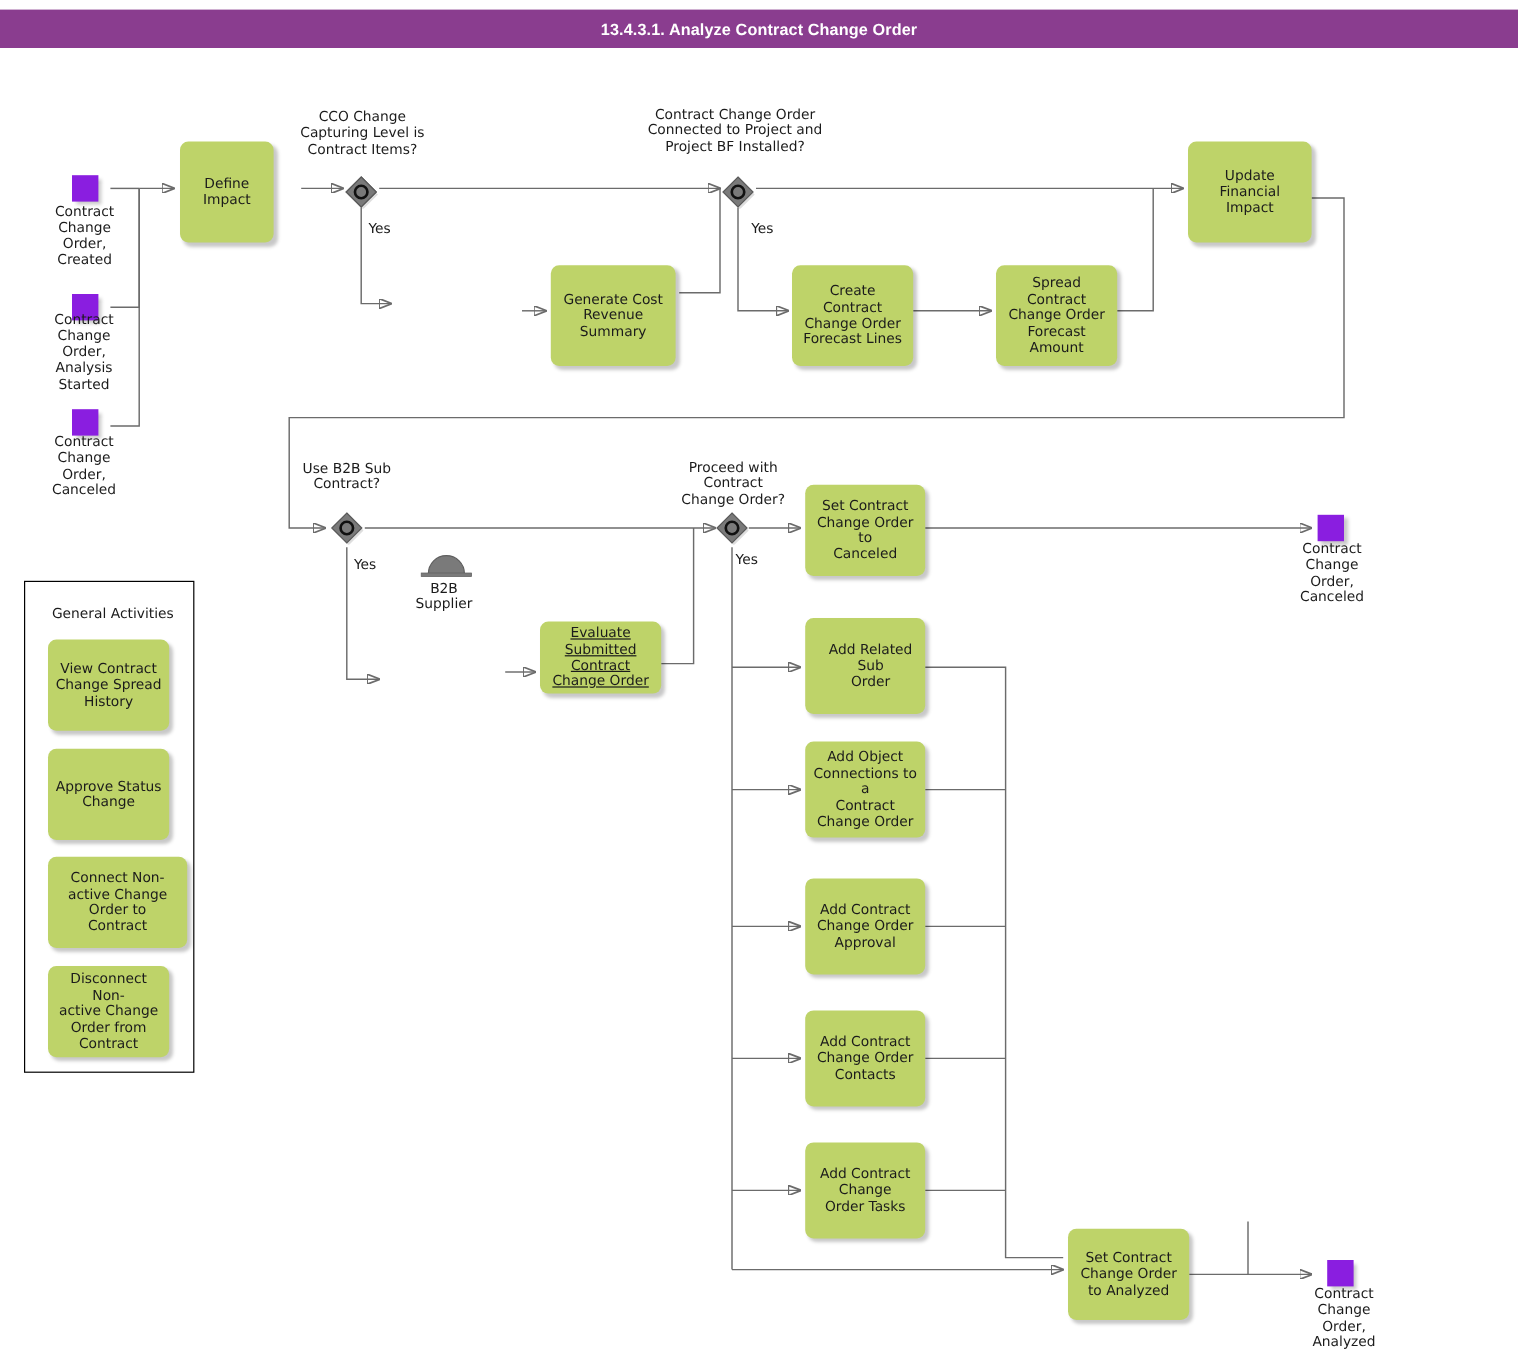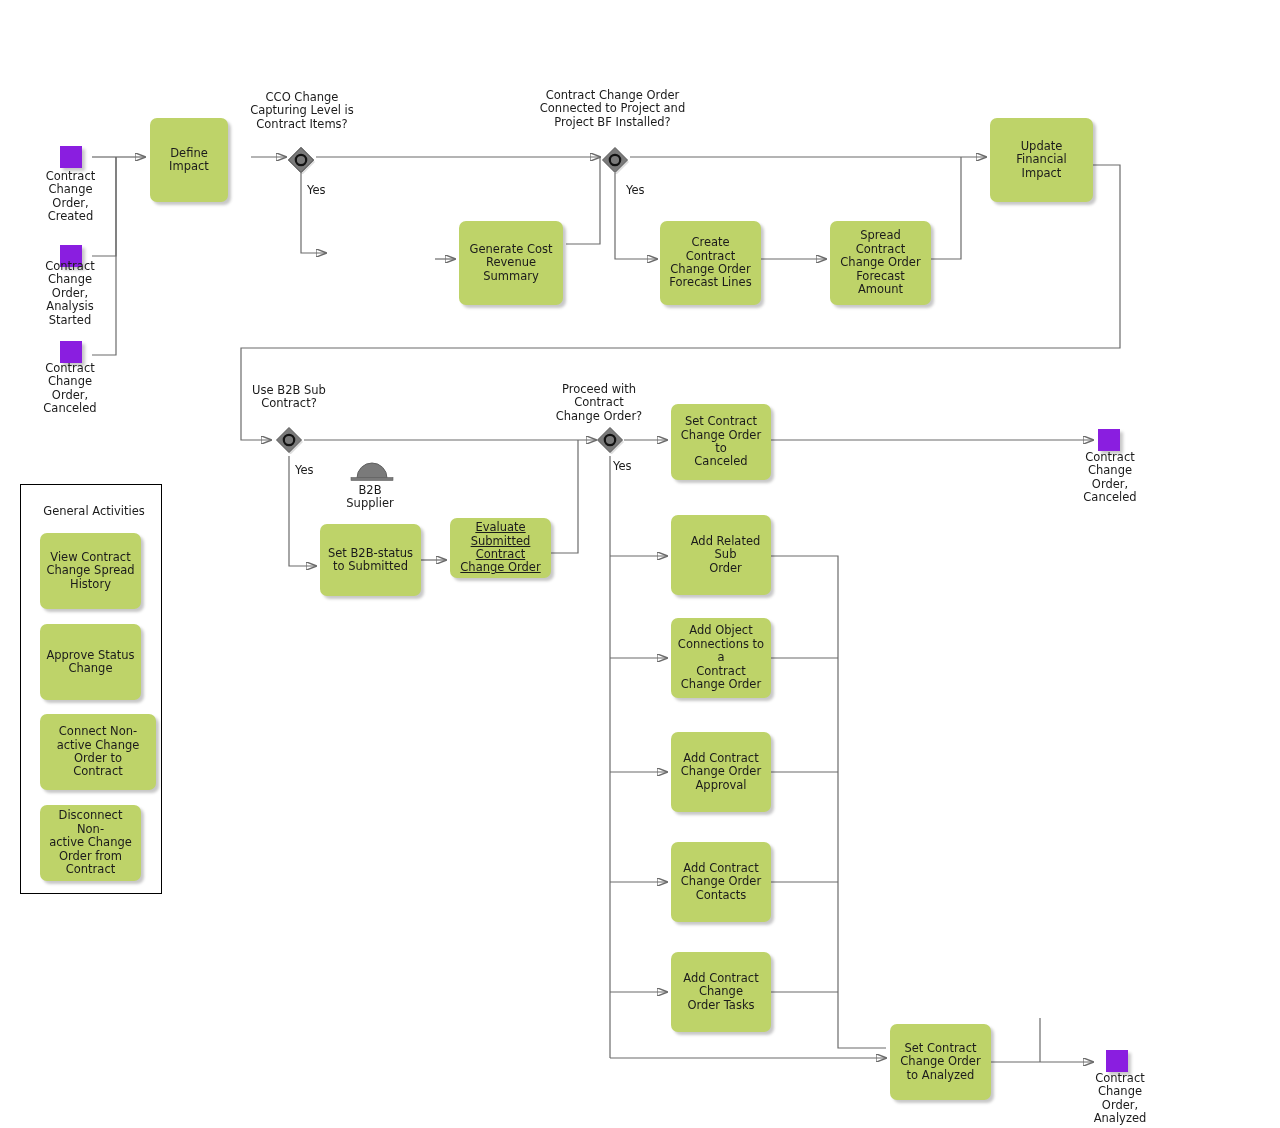--- a/index.html
+++ b/index.html
@@ -45,20 +45,23 @@
 
   
   .legend{position:absolute;border:1.4px solid #000;background:#fff;}
   .legend-title{position:absolute;text-align:center;font-size:11.5px;color:#1b1b1b;}
 </style>
 </head>
 <body>
 
 <div id="canvas">
 
+  <div class="titlebar">
+    <div class="t">13.4.3.1. Analyze Contract Change Order</div>
+  </div>
 
   <svg class="links">
     <defs>
       <marker id="ah" markerWidth="9" markerHeight="7" refX="8.4" refY="3.5" orient="auto">
         <path d="M0,0 L9,3.5 L0,7 z" fill="#6b6b6b" stroke="none"></path>
       </marker>
     </defs>
 
     <path d="M92,157 L116,157 L116,157"></path>
     <path d="M92,256 L116,256 L116,157"></path>
@@ -187,21 +190,21 @@
 Contract?</div>
   <div class="yes" style="left:295px;top:463px;">Yes</div>
 
   <div class="gw" style="left:596px;top:426px;">
     <svg width="28" height="28" viewBox="0 0 28 28">
       <polygon points="15.5,3.5 28,16 15.5,28.5 3,16" fill="#000" opacity="0.13"></polygon>
       <polygon points="14,1.5 26.5,14 14,26.5 1.5,14" fill="#7a7a7a" stroke="#5a5a5a" stroke-width="1"></polygon>
       <circle cx="14" cy="14" r="5.2" fill="none" stroke="#111" stroke-width="2.2"></circle>
     </svg>
   </div>
-  <div class="gwlabel" style="left:540px;top:383px;width:118px;white-space:pre-line;">Proceed with
+  <div class="gwlabel" style="left:552px;top:383px;width:118px;white-space:pre-line;">Proceed with
 Contract
 Change Order?</div>
   <div class="yes" style="left:613px;top:459px;">Yes</div>
 
   <div class="pool" style="left:349px;top:458px;">
     <svg width="46" height="26" viewBox="0 0 46 26">
       <path d="M8,20 a15,15 0 0 1 30,0 z" fill="#7a7a7a" stroke="#5f5f5f" stroke-width="1"></path>
       <rect x="2" y="19.5" width="42" height="3" fill="#7a7a7a" stroke="#5f5f5f" stroke-width=".6"></rect>
     </svg>
   </div>
@@ -230,24 +233,20 @@
     <span style="white-space:pre-line;">Spread Contract
 Change Order
 Forecast Amount</span>
   </div>
 
   <div class="task" style="left:990px;top:118px;width:103px;height:84px;">
     <span style="white-space:pre-line;">Update Financial
 Impact</span>
   </div>
 
-  <div class="task" style="left:320px;top:524px;width:101px;height:72px;">
-    <span style="white-space:pre-line;">Set B2B-status
-to Submitted</span>
-  </div>
 
   <div class="task" style="left:450px;top:518px;width:101px;height:60px;text-decoration:underline;">
     <span style="white-space:pre-line;">Evaluate
 Submitted
 Contract
 Change Order</span>
   </div>
 
   <div class="task" style="left:671px;top:404px;width:100px;height:76px;">
     <span style="white-space:pre-line;">Set Contract

